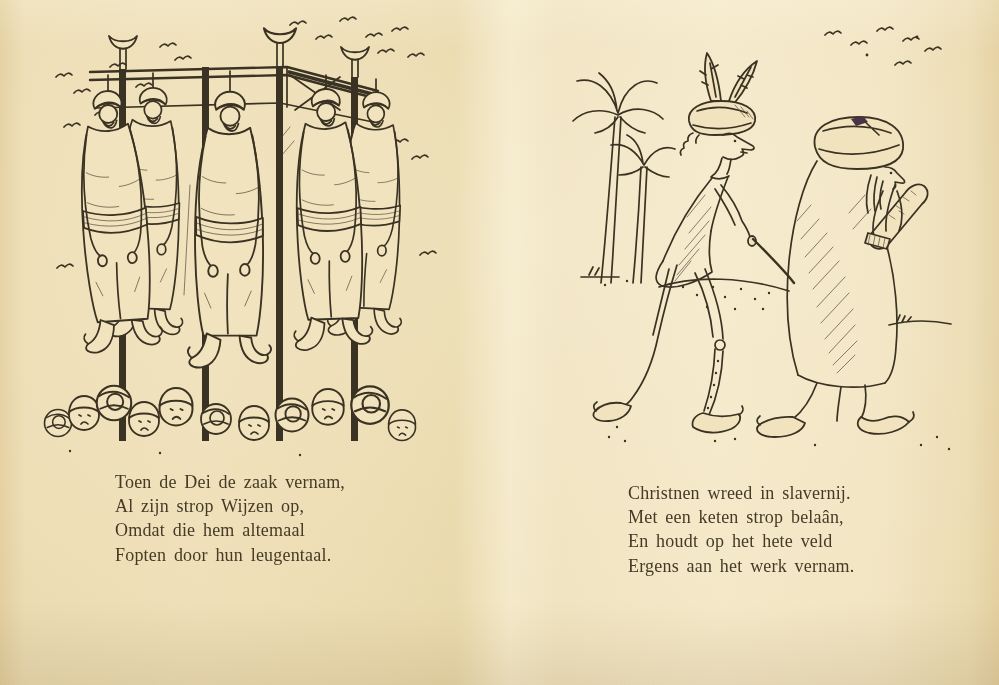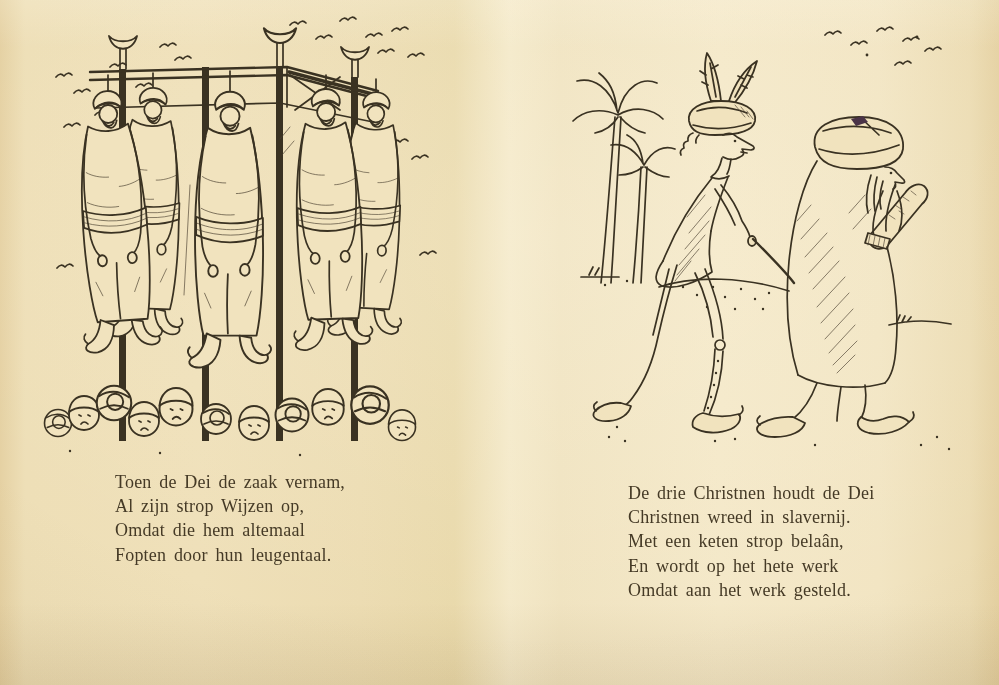--- a/index.html
+++ b/index.html
@@ -249,20 +249,19 @@
   </svg>
 
   <div class="verse verse-left">
     <div>Toen de Dei de zaak vernam,</div>
     <div>Al zijn strop Wijzen op,</div>
     <div>Omdat die hem altemaal</div>
     <div>Fopten door hun leugentaal.</div>
   </div>
 
   <div class="verse verse-right">
-    <div>De drie Christnen houdt de Dei</div>
     <div>Christnen wreed in slavernij.</div>
     <div>Met een keten strop belaân,</div>
-    <div>En wordt op het hete werk</div>
-    <div>Omdat aan het werk gesteld.</div>
+    <div>En houdt op het hete veld</div>
+    <div>Ergens aan het werk vernam.</div>
   </div>
 
 </div>
 
 </body></html>

